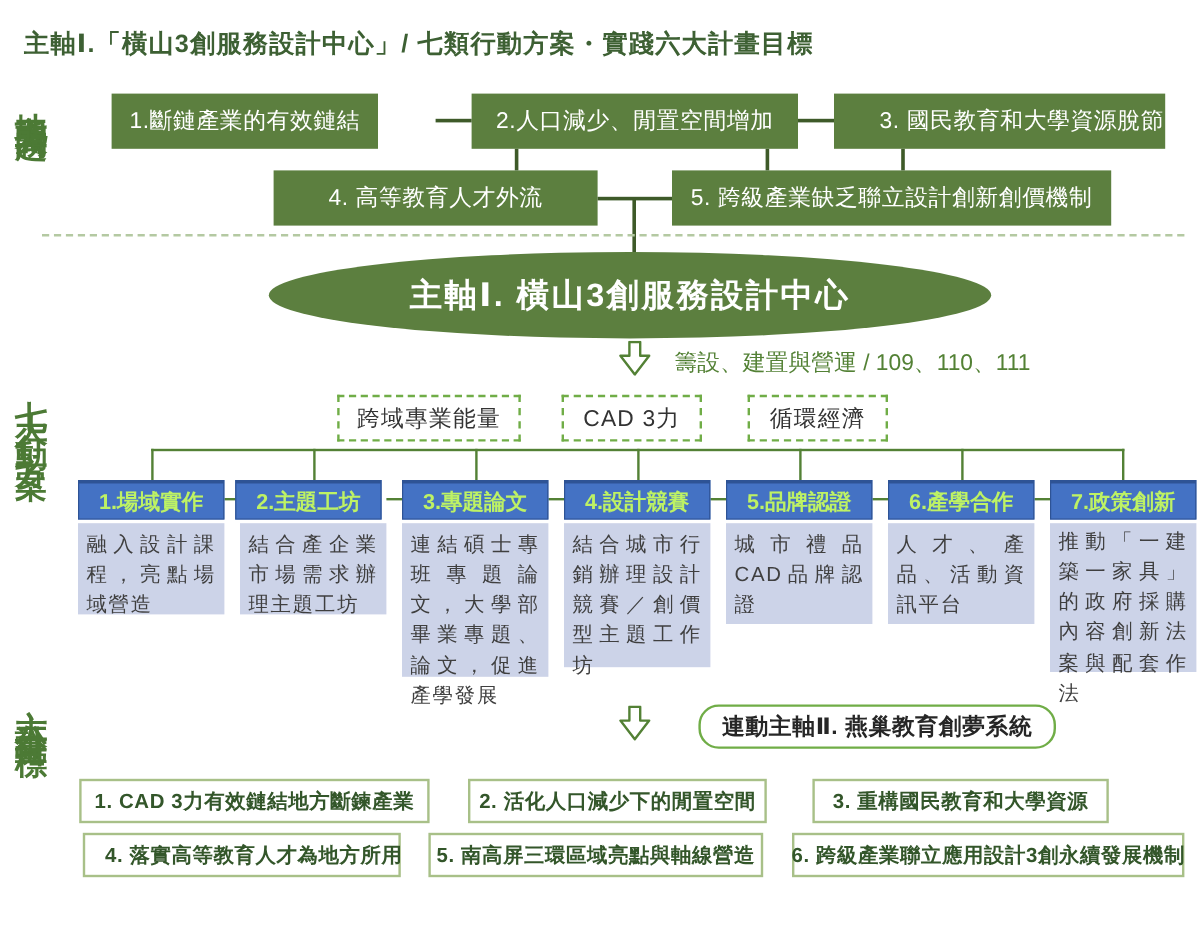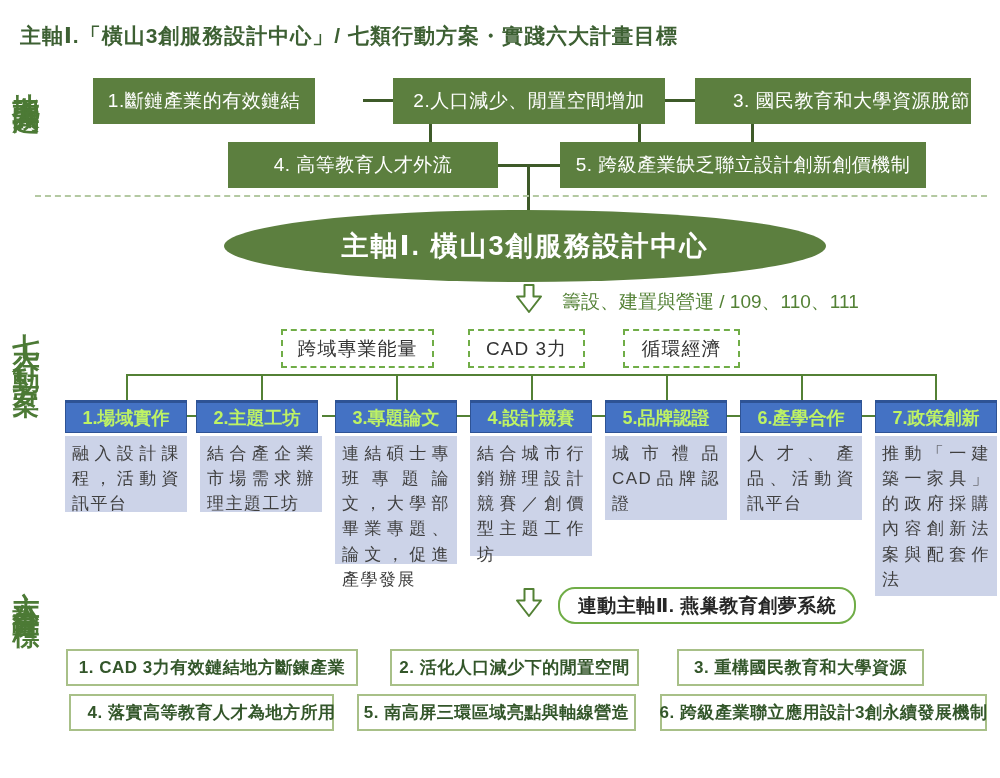--- a/index.html
+++ b/index.html
@@ -37,21 +37,21 @@
     color:#bef264;font-weight:bold;font-size:18px;
     display:flex;align-items:center;justify-content:center;white-space:nowrap;
   }
   .cbody{
     background:#ccd3e8;color:#3f3f3f;font-size:17px;line-height:1.48;
     padding:5px 7px;text-align:justify;text-justify:inter-character;letter-spacing:1.5px;
   }
   .linkbox{
     border:2px solid #70ad47;border-radius:17px;background:#ffffff;color:#262626;
     font-size:19px;font-weight:bold;display:flex;align-items:center;justify-content:center;
-    white-space:nowrap;letter-spacing:0.5px;
+    white-space:nowrap;letter-spacing:0.5px;margin-left:24px;
   }
   .goal{
     border:2px solid #a8c088;background:#ffffff;color:#33562a;font-size:17px;font-weight:bold;
     display:flex;align-items:center;justify-content:center;white-space:nowrap;letter-spacing:0.5px;
   }
 </style>
 </head>
 <body>
 
 <div id="canvas">
@@ -108,27 +108,27 @@
   <div class="abs tline" style="left:862px;top:415px;width:13px;height:2px;"></div>
 
   <div class="abs chead" style="left:65px;top:400px;width:122px;height:33px;">1.場域實作</div>
   <div class="abs chead" style="left:196px;top:400px;width:122px;height:33px;">2.主題工坊</div>
   <div class="abs chead" style="left:335px;top:400px;width:122px;height:33px;">3.專題論文</div>
   <div class="abs chead" style="left:470px;top:400px;width:122px;height:33px;">4.設計競賽</div>
   <div class="abs chead" style="left:605px;top:400px;width:122px;height:33px;">5.品牌認證</div>
   <div class="abs chead" style="left:740px;top:400px;width:122px;height:33px;">6.產學合作</div>
   <div class="abs chead" style="left:875px;top:400px;width:122px;height:33px;">7.政策創新</div>
 
-  <div class="abs cbody" style="left:65px;top:436px;width:122px;height:76px;">融入設計課程，活動資訊平台</div>
+  <div class="abs cbody" style="left:65px;top:436px;width:122px;height:76px;">融入設計課程，亮點場域營造</div>
   <div class="abs cbody" style="left:200px;top:436px;width:122px;height:76px;">結合產企業市場需求辦理主題工坊</div>
   <div class="abs cbody" style="left:335px;top:436px;width:122px;height:128px;">連結碩士專班專題論文，大學部畢業專題、論文，促進產學發展</div>
   <div class="abs cbody" style="left:470px;top:436px;width:122px;height:120px;">結合城市行銷辦理設計競賽／創價型主題工作坊</div>
   <div class="abs cbody" style="left:605px;top:436px;width:122px;height:84px;">城市禮品CAD品牌認證</div>
   <div class="abs cbody" style="left:740px;top:436px;width:122px;height:84px;">人才、產品、活動資訊平台</div>
-  <div class="abs cbody" style="left:875px;top:436px;width:122px;height:160px;">推動「一建築一家具」的政府採購內容創新法案與配套作法</div>
+  <div class="abs cbody" style="left:875px;top:436px;width:122px;height:124px;font-family:Liberation Mono, monospace;">推動「一建築一家具」的政府採購內容創新法案與配套作法</div>
 
   <span class="abs" style="left:514px;top:588px;">
     <svg width="30" height="30" viewBox="0 0 30 30">
         <path d="M10.5 1 H19.5 V12.5 H27 L15 28 L3 12.5 H10.5 Z" fill="#ffffff" stroke="#538135" stroke-width="2" stroke-linejoin="round"></path>
       </svg>
   </span>
   <div class="abs linkbox" style="left:558px;top:587px;width:298px;height:37px;">連動主軸Ⅱ. 燕巢教育創夢系統</div>
 
   <div class="abs goal" style="left:66px;top:649px;width:292px;height:37px;">1. CAD 3力有效鏈結地方斷鍊產業</div>
   <div class="abs goal" style="left:390px;top:649px;width:249px;height:37px;">2. 活化人口減少下的閒置空間</div>

